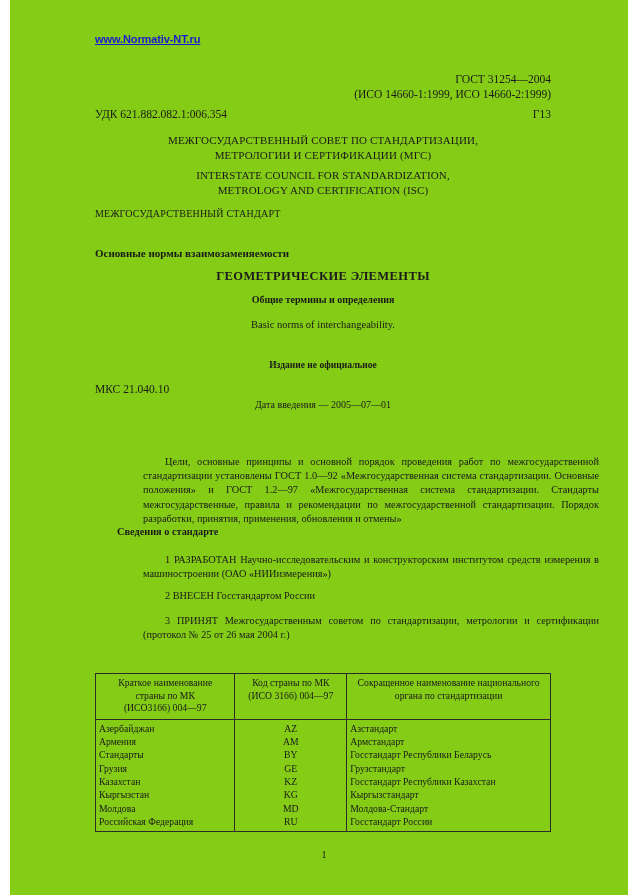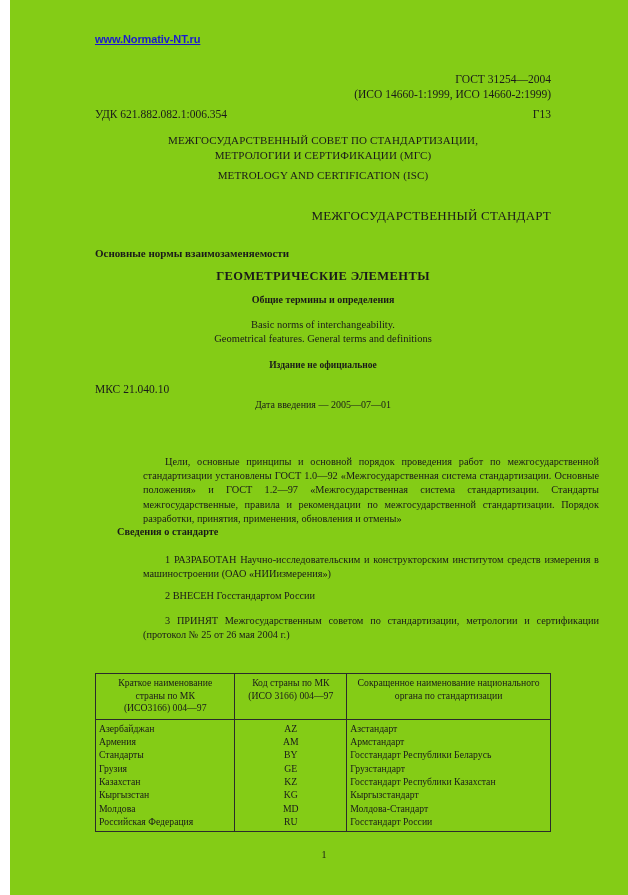--- a/index.html
+++ b/index.html
@@ -76,22 +76,22 @@
     text-align: center;
     font-size: 11px;
     line-height: 14.5px;
     letter-spacing: 0.15px;
   }
   .std-kind {
     position: absolute;
     left: 85px;
     top: 208px;
     width: 456px;
-    text-align: right;
-    font-size: 13px;
+    text-align: left;
+    font-size: 10px;
     letter-spacing: 0.2px;
   }
 
   
   .subject {
     position: absolute;
     left: 85px;
     top: 247px;
     width: 456px;
     font-size: 11px;
@@ -257,32 +257,32 @@
     <span>УДК 621.882.082.1:006.354</span>
     <span>Г13</span>
   </div>
 
   <div class="council">
     <div>МЕЖГОСУДАРСТВЕННЫЙ СОВЕТ ПО СТАНДАРТИЗАЦИИ,</div>
     <div>МЕТРОЛОГИИ И СЕРТИФИКАЦИИ (МГС)</div>
   </div>
 
   <div class="council-en">
+    <div>INTERSTATE COUNCIL FOR STANDARDIZATION,</div>
     <div>METROLOGY AND CERTIFICATION (ISC)</div>
   </div>
 
   <div class="std-kind">МЕЖГОСУДАРСТВЕННЫЙ СТАНДАРТ</div>
 
   <div class="subject">Основные нормы взаимозаменяемости</div>
   <div class="maintitle">ГЕОМЕТРИЧЕСКИЕ ЭЛЕМЕНТЫ</div>
   <div class="subtitle">Общие термины и определения</div>
 
   <div class="entitle">
     <div>Basic norms of interchangeability.</div>
-    <div>Geometrical features. General terms and definitions</div>
   </div>
 
   <div class="edition">Издание не официальное</div>
   <div class="mks">МКС 21.040.10</div>
   <div class="dateintro">Дата введения — 2005—07—01</div>
 
 
   <div class="para" id="p-goals">Цели, основные принципы и основной порядок проведения работ по межгосударственной стандартизации установлены ГОСТ 1.0—92 «Межгосударственная система стандартизации. Основные положения» и ГОСТ 1.2—97 «Межгосударственная система стандартизации. Стандарты межгосударственные, правила и рекомендации по межгосударственной стандартизации. Порядок разработки, принятия, применения, обновления и отмены»</div>
 
   <div class="bold-head" id="h-info">Сведения о стандарте</div>

